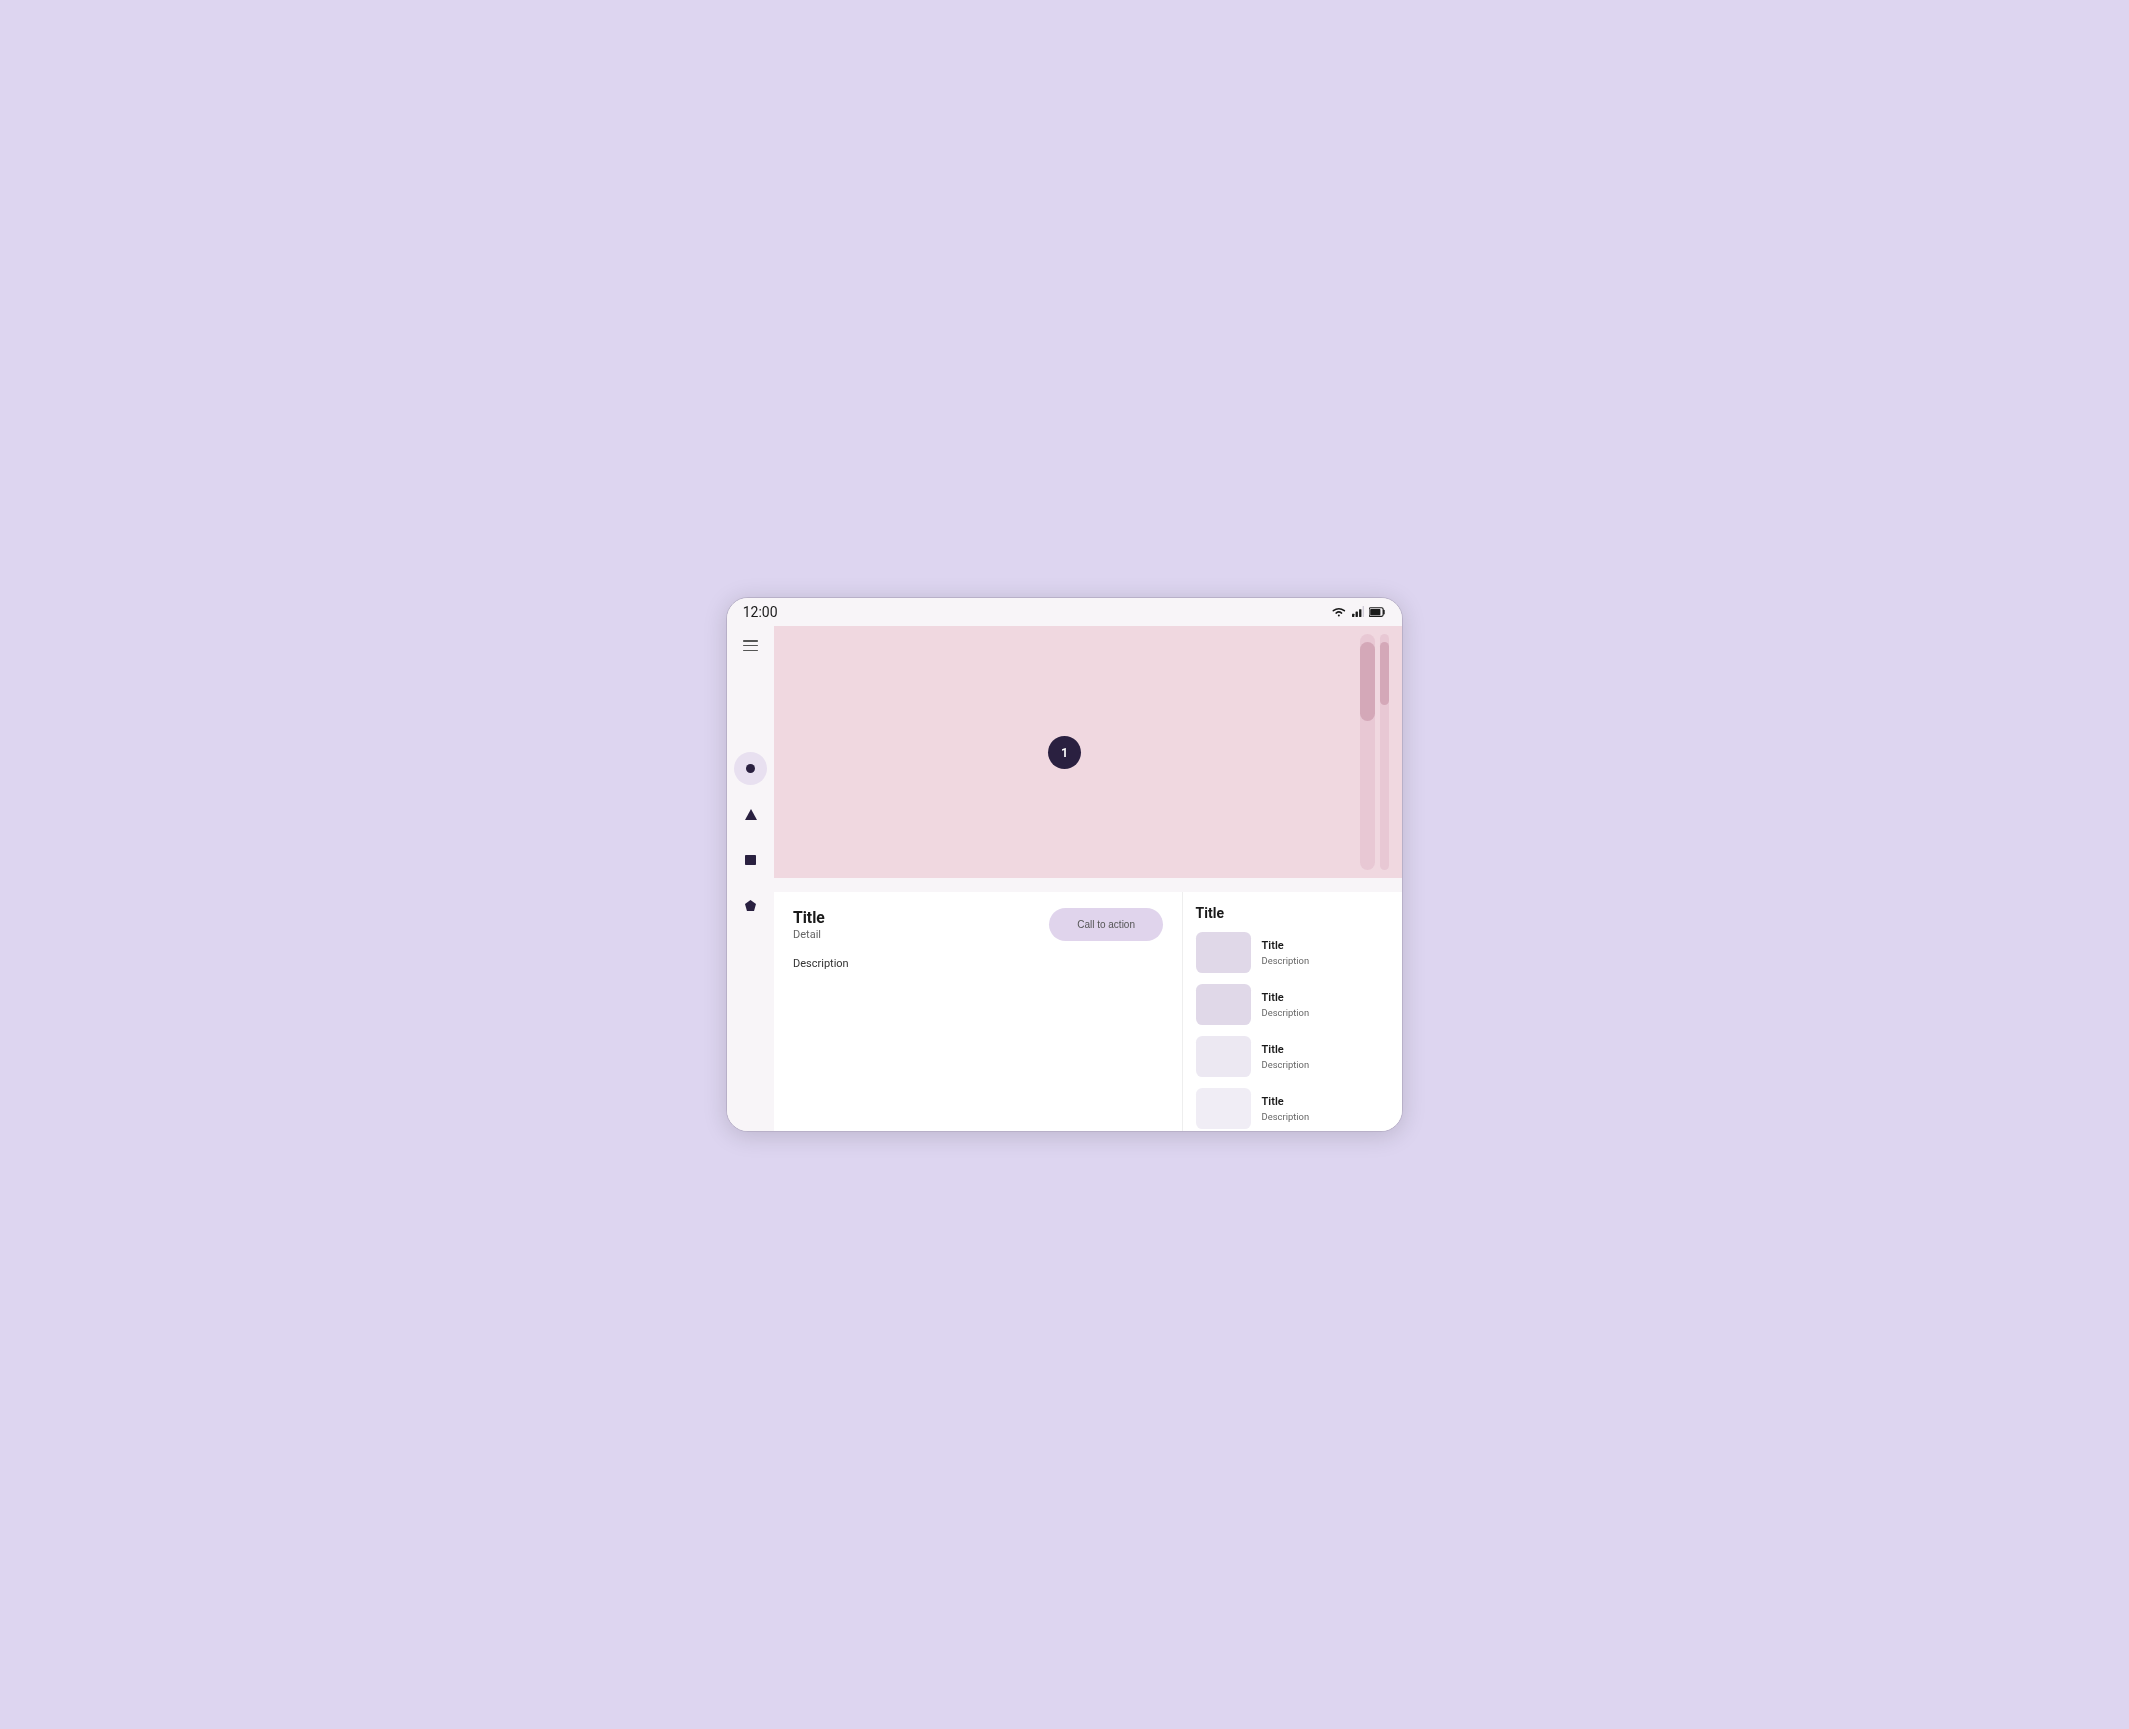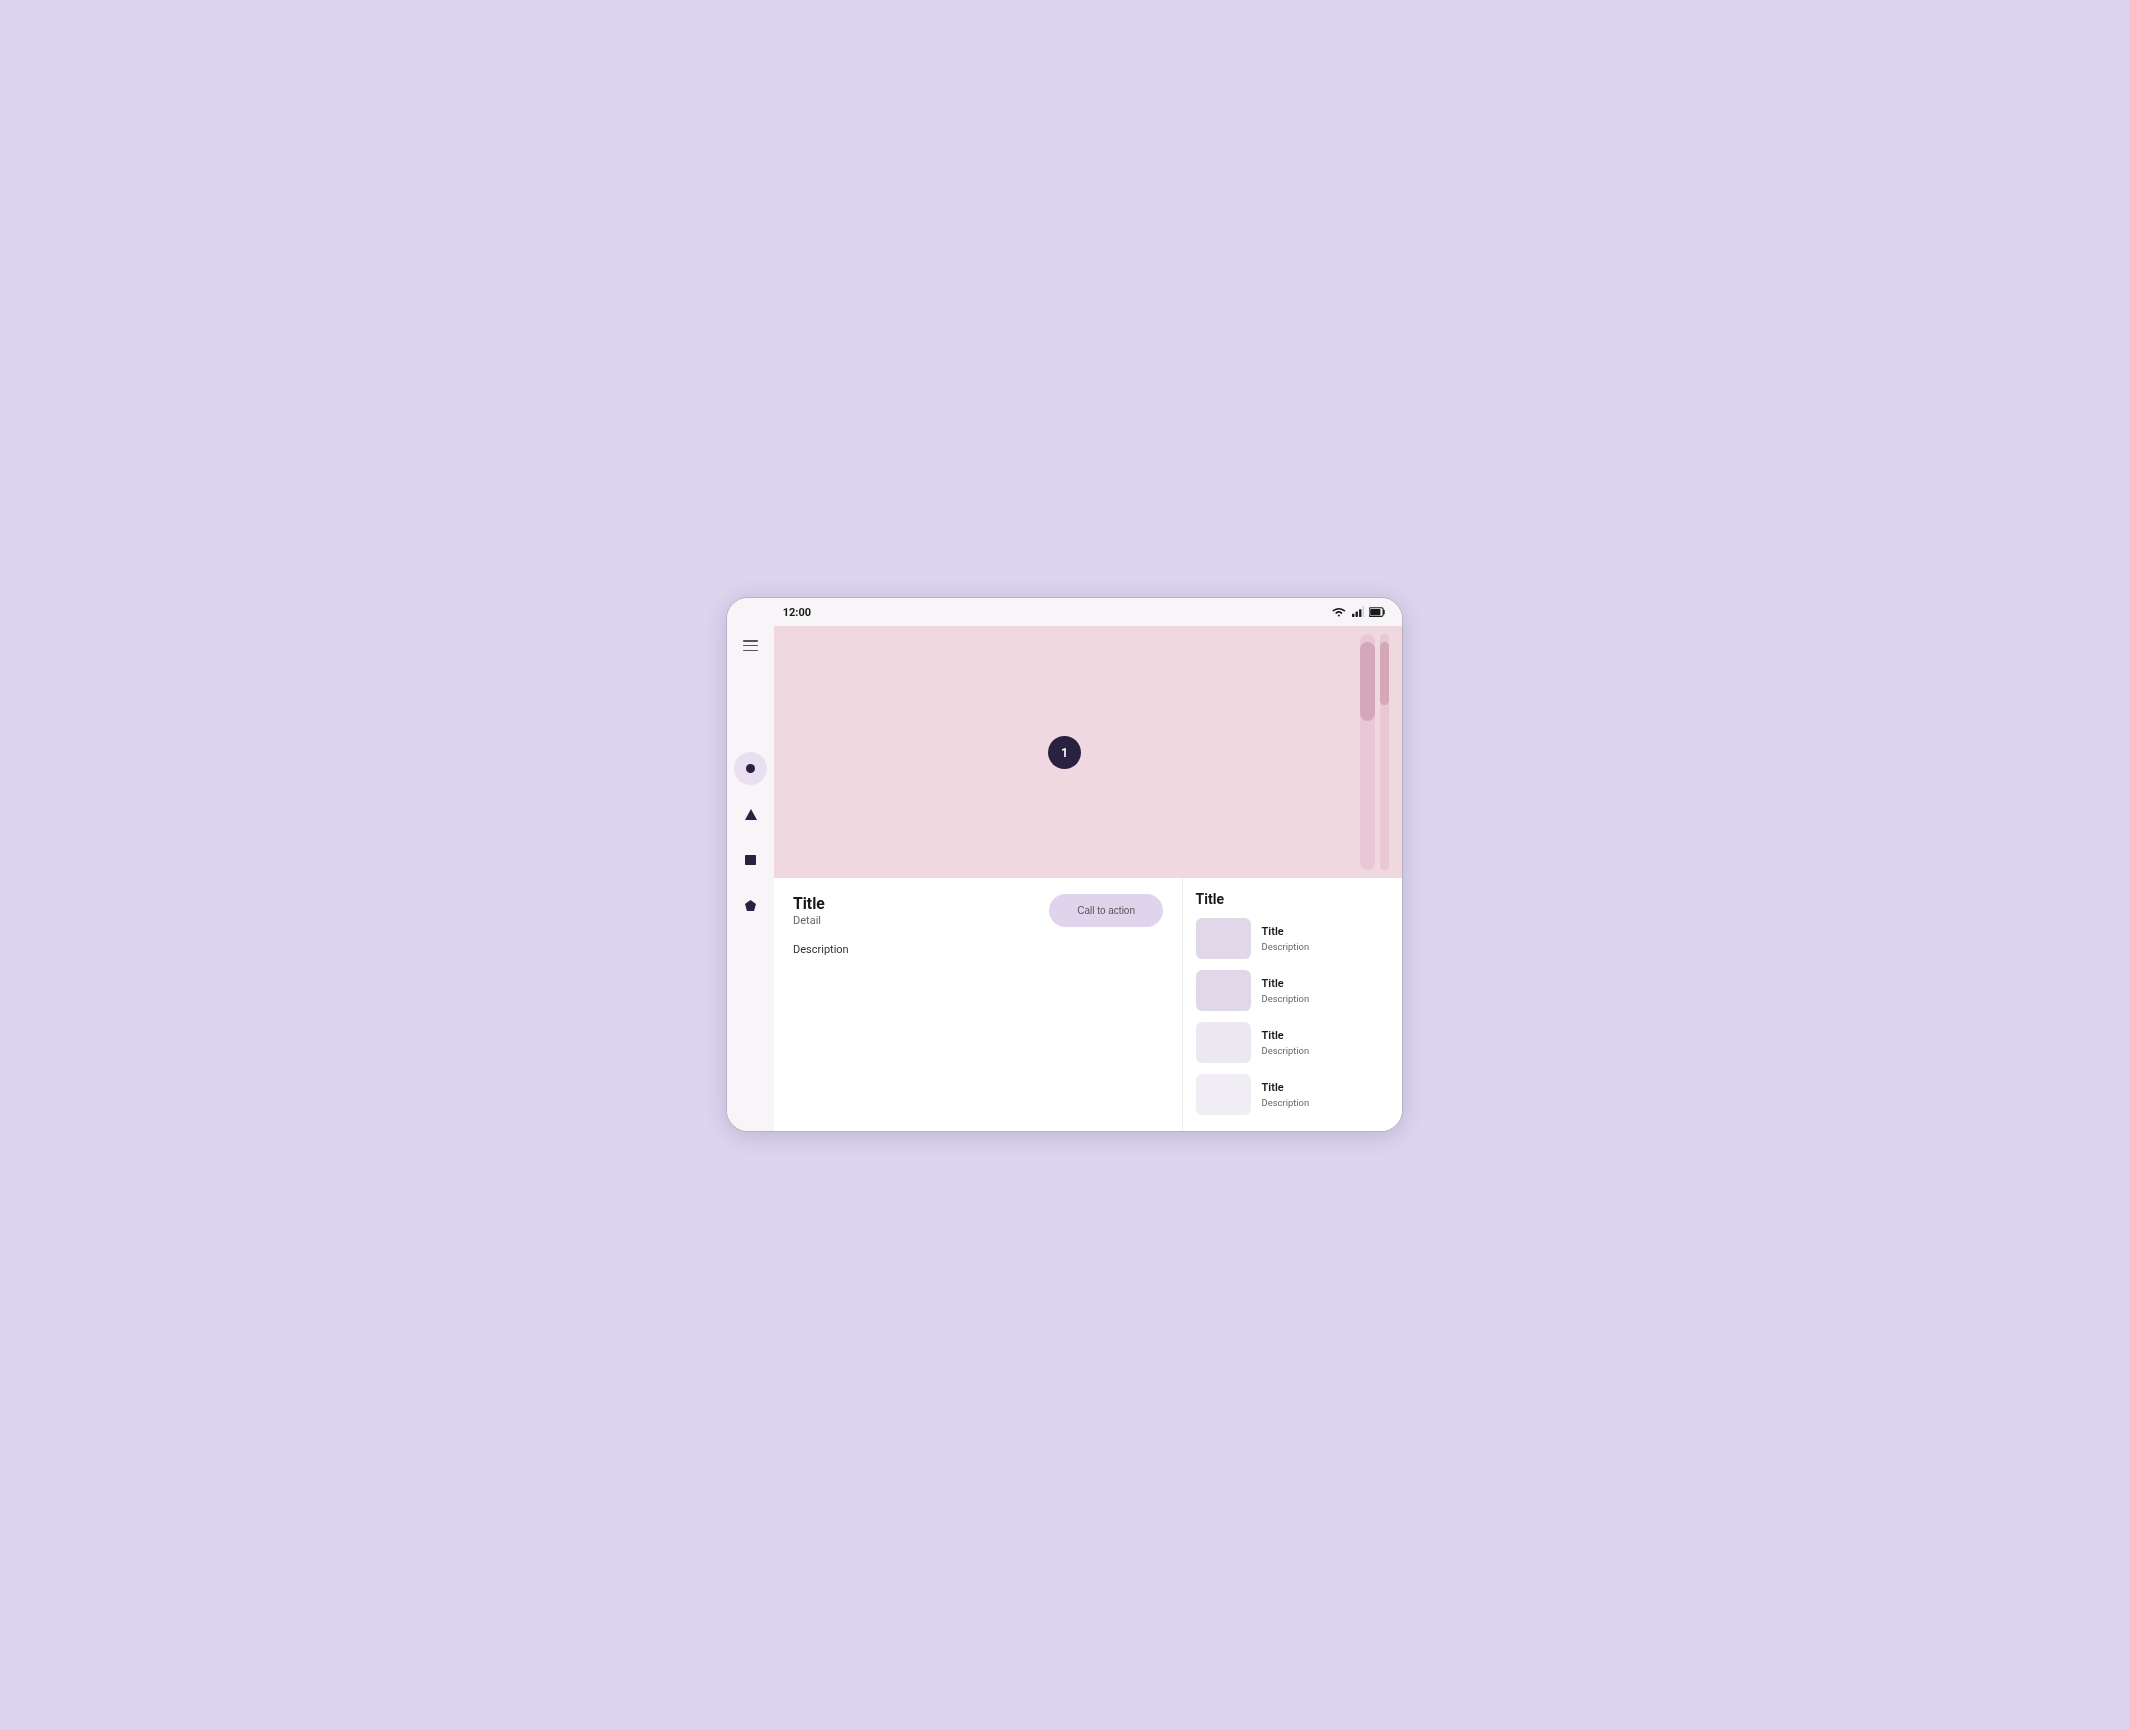--- a/index.html
+++ b/index.html
@@ -34,24 +34,23 @@
       display: flex;
       justify-content: space-between;
       align-items: center;
       padding: 6.3px 15.7px;
       background: #f8f5f8;
       height: 28px;
       flex-shrink: 0;
     }
 
     .status-time {
-      font-size: 11px;
-      font-weight: 700;
+      font-size: 14px;
+      font-weight: 400;
       color: #1a1a1a;
-      margin-left: 40px;
     }
 
     .status-icons {
       display: flex;
       align-items: center;
       gap: 4.7px;
     }
 
     
     .main-content {
@@ -217,20 +216,21 @@
       border-radius: 4.7px;
       position: absolute;
       top: 7.9px;
     }
 
     
     .content-area {
       flex: 1;
       display: flex;
       overflow: hidden;
+      margin-top: 14px;
     }
 
     
     .left-content {
       flex: 1;
       padding: 15.7px 19px;
       background: #ffffff;
     }
 
     .content-header {

